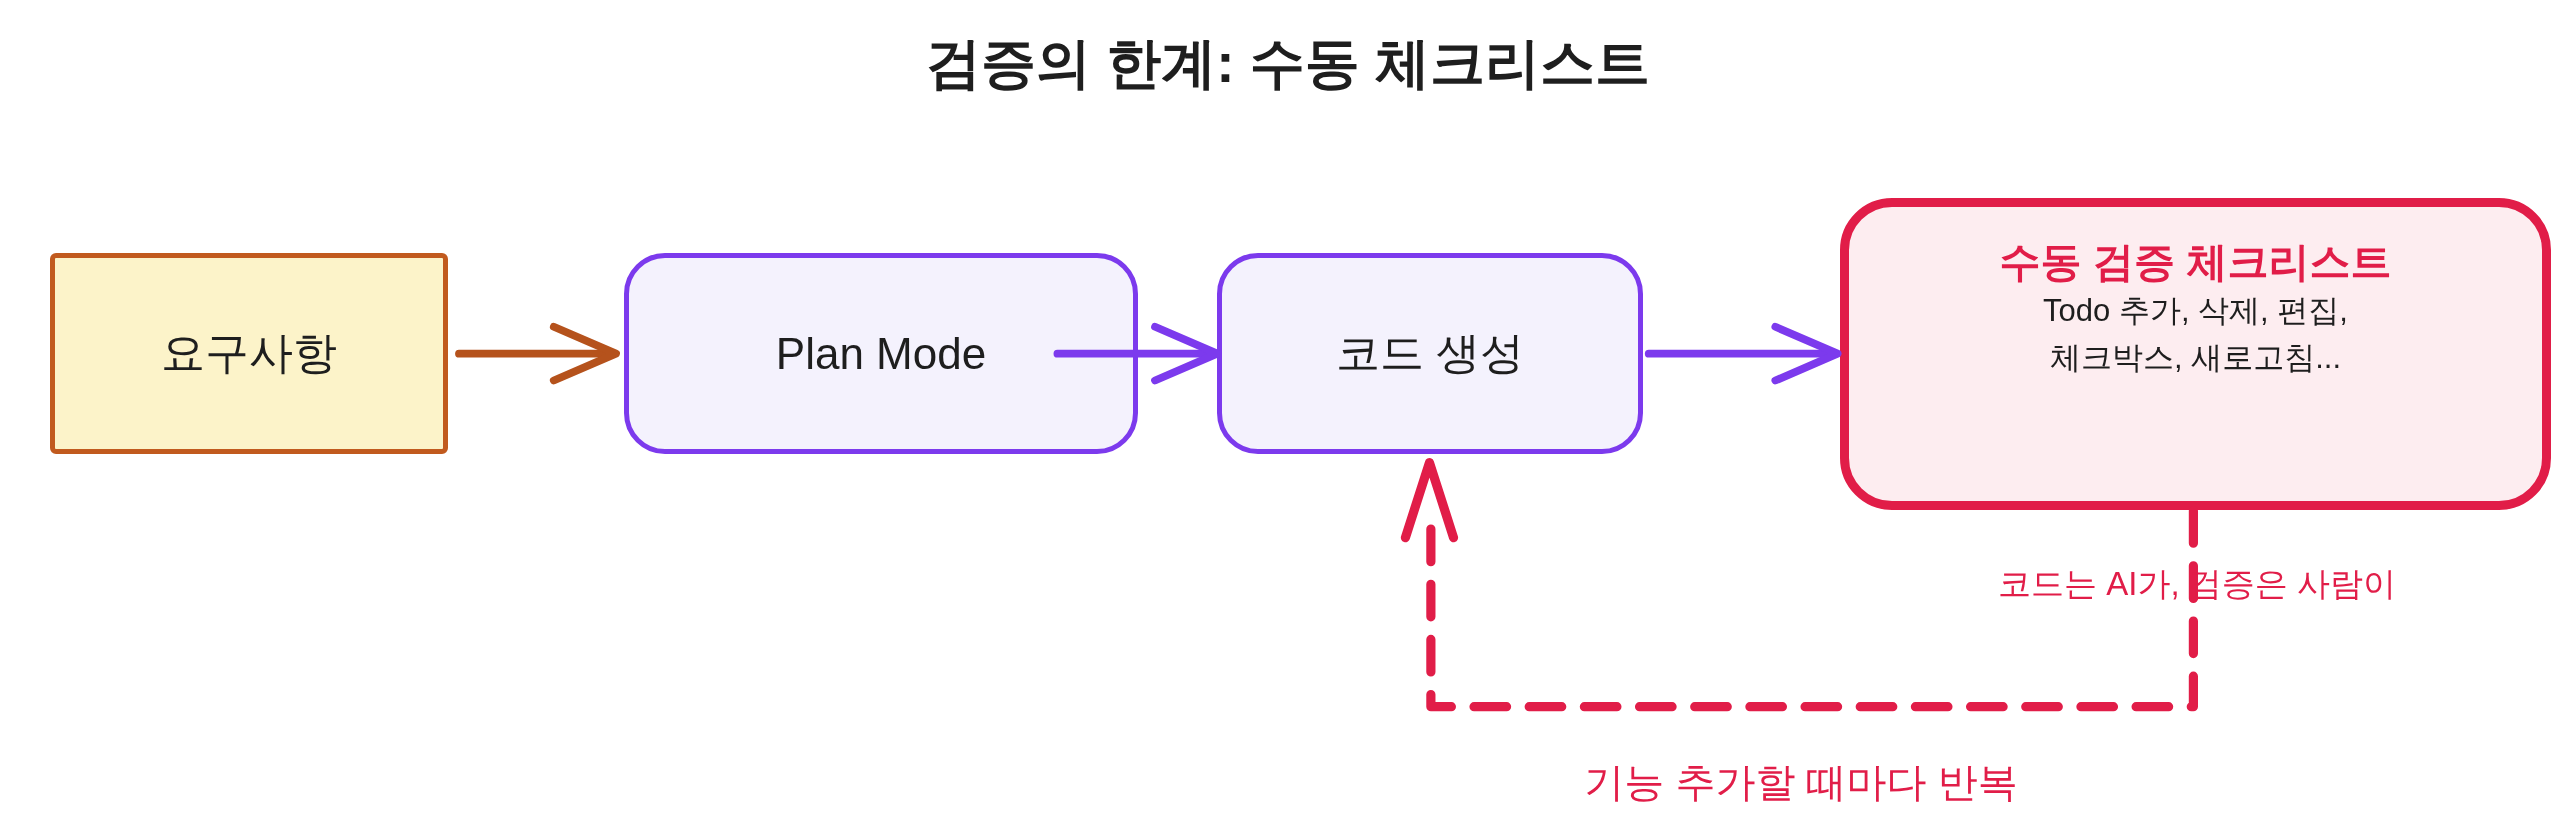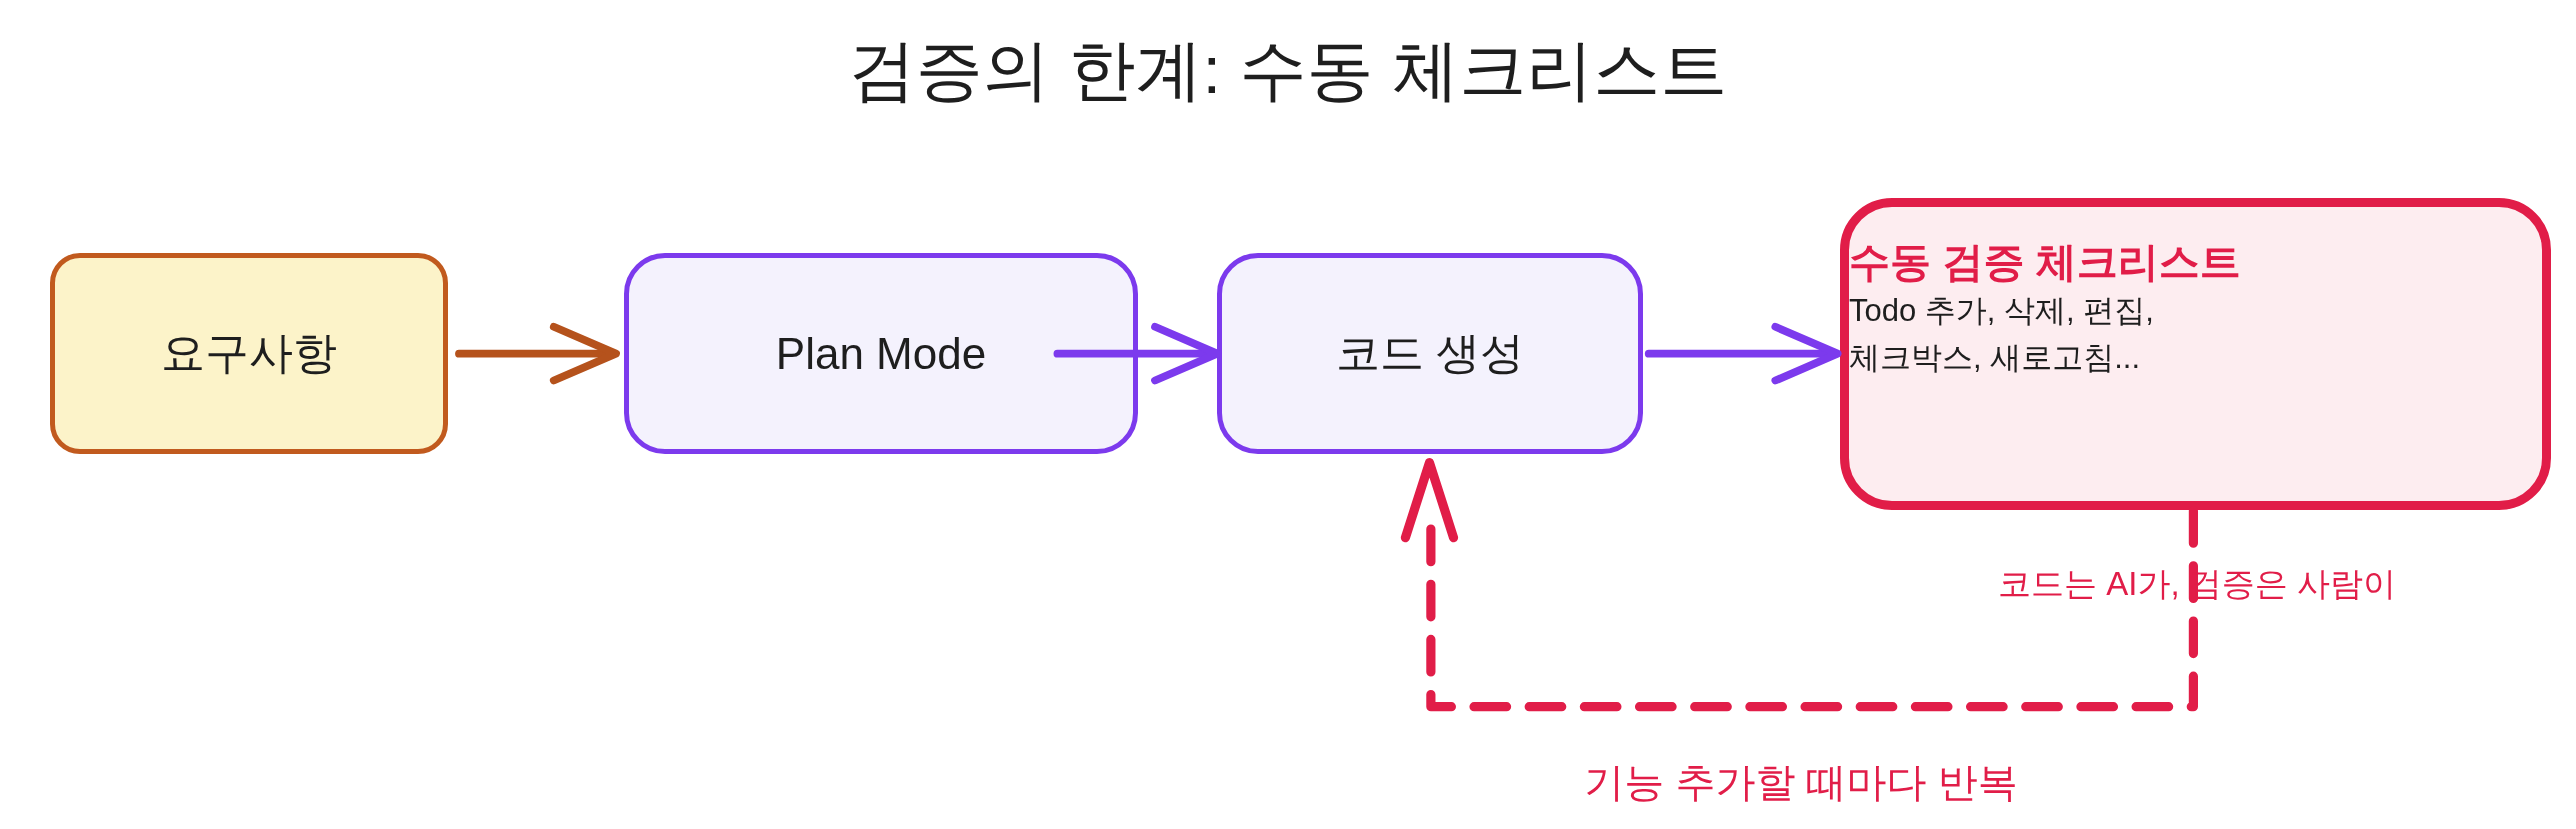--- a/index.html
+++ b/index.html
@@ -12,43 +12,43 @@
     --c-red-fill:#fdedf0;
     --c-text:#1e1e1e;
   }
   html,body{margin:0;padding:0;background:#ffffff;}
   .canvas{
     position:relative;width:2576px;height:829px;background:#ffffff;overflow:hidden;
     font-family:"Liberation Sans","DejaVu Sans",sans-serif;
   }
   .title{
     position:absolute;top:33px;left:0;width:100%;text-align:center;
-    font-size:67px;font-weight:400;color:var(--c-text);line-height:1.1;
+    font-size:55px;font-weight:700;color:var(--c-text);line-height:1.1;
   }
   .node{
     position:absolute;display:flex;align-items:center;justify-content:center;
     box-sizing:border-box;
   }
   .node-requirements{
     left:50px;top:253px;width:398px;height:201px;
-    background:var(--c-yellow-fill);border:5.7px solid var(--c-orange-border);border-radius:30px;
+    background:var(--c-yellow-fill);border:5.7px solid var(--c-orange-border);border-radius:6px;
   }
   .node-plan{
     left:624px;top:253px;width:514px;height:201px;
     background:var(--c-purple-fill);border:5.7px solid var(--c-purple);border-radius:41px;
   }
   .node-codegen{
     left:1217px;top:253px;width:426px;height:201px;
     background:var(--c-purple-fill);border:5.7px solid var(--c-purple);border-radius:41px;
   }
   .node-label{font-size:44px;font-weight:500;color:var(--c-text);white-space:nowrap;}
   .node-checklist{
     left:1840px;top:198px;width:711px;height:312px;
     background:var(--c-red-fill);border:9.2px solid var(--c-red);border-radius:52px;
-    display:block;padding-top:31px;
+    display:block;text-align:center;padding-top:31px;
   }
   .checklist-title{font-size:41px;font-weight:600;color:var(--c-red);line-height:1.2;white-space:nowrap;}
   .checklist-body{font-size:31px;line-height:47px;font-weight:500;color:var(--c-text);}
   .connectors{position:absolute;left:0;top:0;width:2576px;height:829px;pointer-events:none;}
   .shaft{fill:none;stroke-width:11;stroke-linecap:round;}
   .head{fill:none;stroke-width:11;stroke-linecap:round;stroke-linejoin:round;}
   .loop-path{fill:none;stroke-width:13;stroke-linecap:round;stroke-linejoin:round;stroke-dasharray:46 32;}
   .loop-head{fill:none;stroke-width:13;stroke-linecap:round;stroke-linejoin:round;}
   .stroke-orange{stroke:var(--c-orange);}
   .stroke-purple{stroke:var(--c-purple);}

